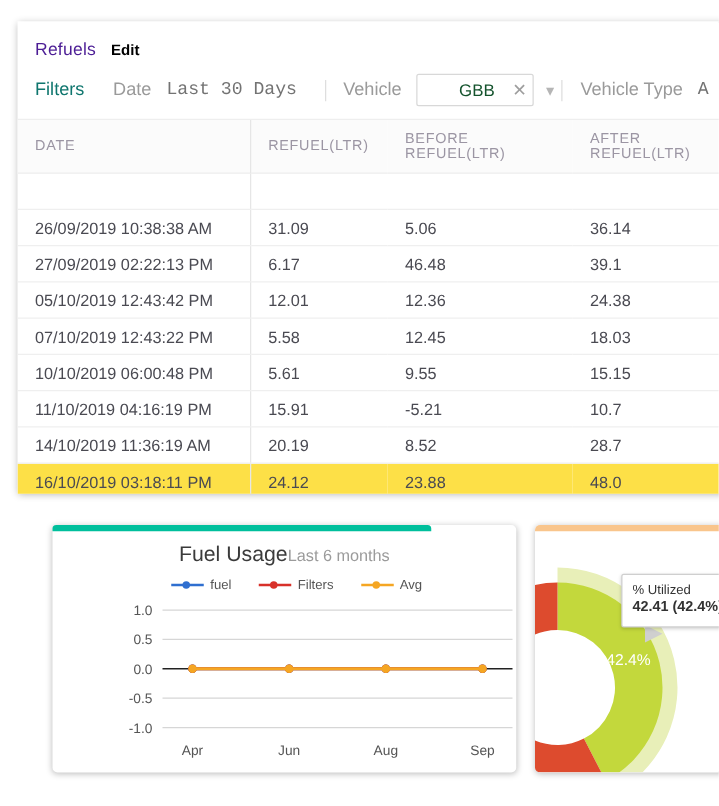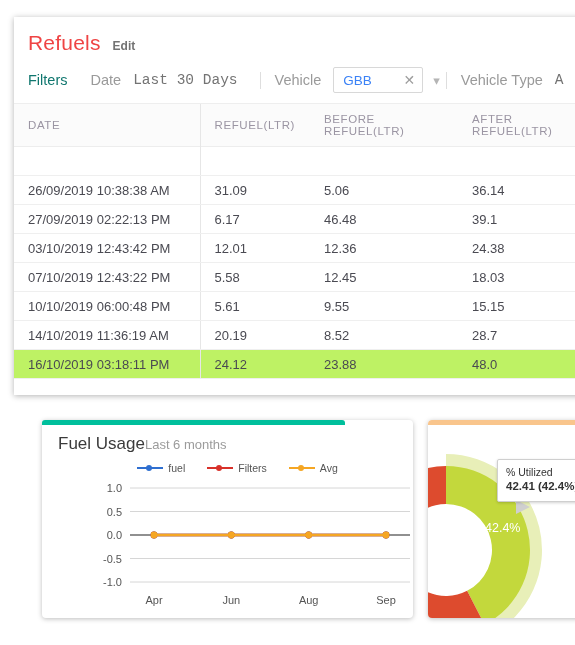--- a/index.html
+++ b/index.html
@@ -27,29 +27,29 @@
     box-shadow: 0 1px 6px rgba(0,0,0,0.30);
     overflow: hidden;
   }
 
   .panel-header {
     padding: 14px 0 0 14px;
     display: flex;
     align-items: baseline;
   }
   .panel-title {
-    font-size: 21px;
-    color: #ef4444;
+    font-size: 14px;
+    color: #4c1d95;
     font-weight: 400;
     letter-spacing: .2px;
   }
   .edit-link {
     margin-left: 12px;
     font-size: 12px;
-    color: #737373;
+    color: #000000;
     font-weight: 700;
     cursor: pointer;
   }
 
   
   .filter-bar {
     display: flex;
     align-items: center;
     height: 38px;
     padding-left: 14px;
@@ -84,21 +84,22 @@
     border: 1px solid #d8d8d8;
     background: #fff;
     border-radius: 2px;
     height: 24px;
     min-width: 72px;
     padding: 0 7px 0 9px;
     margin-right: 8px;
   }
   .chip-text {
     font-size: 13.5px;
-    color: #3b82f6;
+    color: #14532d;
+    margin-left: 24px;
   }
   .chip-x {
     margin-left: 14px;
     color: #9e9e9e;
     font-size: 14px;
     line-height: 1;
     cursor: pointer;
   }
   .caret {
     color: #b5b5b5;
@@ -140,21 +141,21 @@
     padding: 0 0 0 14px;
     color: #4a4a52;
     border-bottom: 1px solid #efefef;
     vertical-align: middle;
     font-size: 13px;
   }
   table.data-table td:first-child {
     border-right: 1px solid #e6e6e6;
   }
   table.data-table tbody tr.is-selected td {
-    background: #bef264;
+    background: #fde047;
   }
   .col-date  { width: 186px; }
   .col-ref   { width: 110px; }
   .col-bref  { width: 148px; }
   .col-aref  { width: 117px; }
   .spacer-row td {
     height: 8px;
     border-bottom: none;
   }
 
@@ -179,21 +180,21 @@
     height: 198px;
   }
   .fuel-card .card-accent {
     left: 0;
     width: 303px;
     background: #00bf9c;
   }
   .card-head {
     display: flex;
     align-items: baseline;
-    justify-content: flex-start;
+    justify-content: center;
     padding: 14px 16px 0 16px;
   }
   .card-title {
     font-size: 17px;
     color: #3b3b3b;
   }
   .card-sub {
     font-size: 13px;
     color: #9b9b9b;
   }
@@ -358,36 +359,42 @@
             <td>5.06</td>
             <td>36.14</td>
           </tr>
           <tr>
             <td>27/09/2019 02:22:13 PM</td>
             <td>6.17</td>
             <td>46.48</td>
             <td>39.1</td>
           </tr>
           <tr>
-            <td>03/10/2019 12:43:42 PM</td>
+            <td>05/10/2019 12:43:42 PM</td>
             <td>12.01</td>
             <td>12.36</td>
             <td>24.38</td>
           </tr>
           <tr>
             <td>07/10/2019 12:43:22 PM</td>
             <td>5.58</td>
             <td>12.45</td>
             <td>18.03</td>
           </tr>
           <tr>
             <td>10/10/2019 06:00:48 PM</td>
             <td>5.61</td>
             <td>9.55</td>
             <td>15.15</td>
+          </tr>
+          <tr>
+            <td>11/10/2019 04:16:19 PM</td>
+            <td>15.91</td>
+            <td>-5.21</td>
+            <td>10.7</td>
           </tr>
           <tr>
             <td>14/10/2019 11:36:19 AM</td>
             <td>20.19</td>
             <td>8.52</td>
             <td>28.7</td>
           </tr>
           <tr class="is-selected">
             <td>16/10/2019 03:18:11 PM</td>
             <td>24.12</td>

